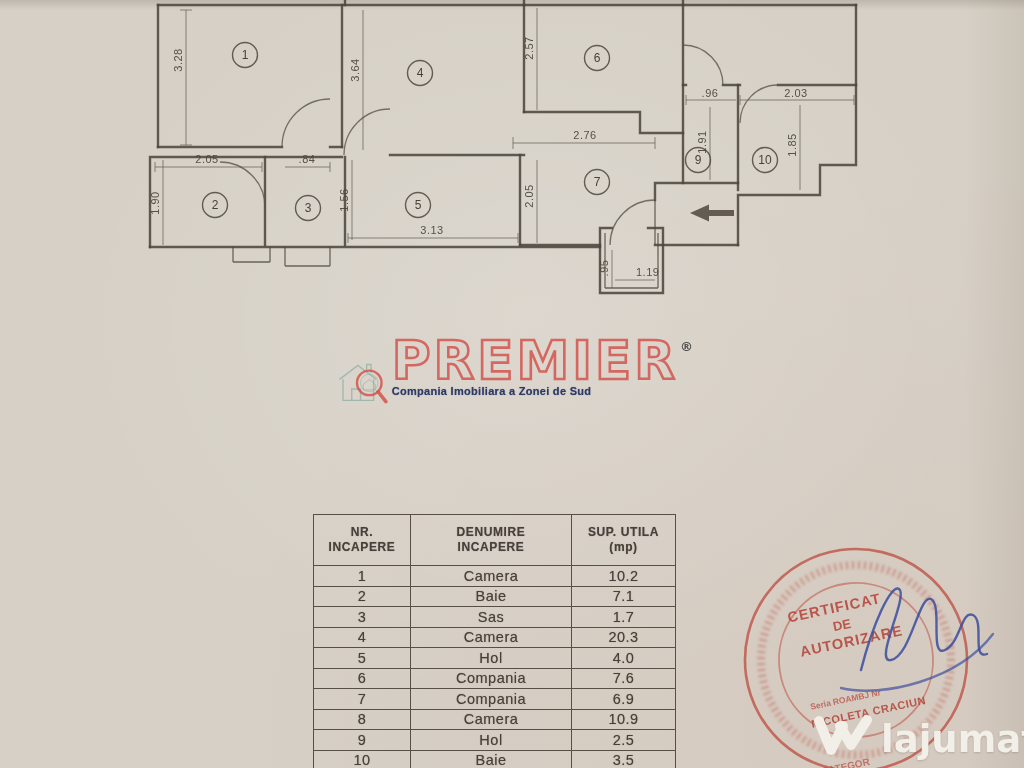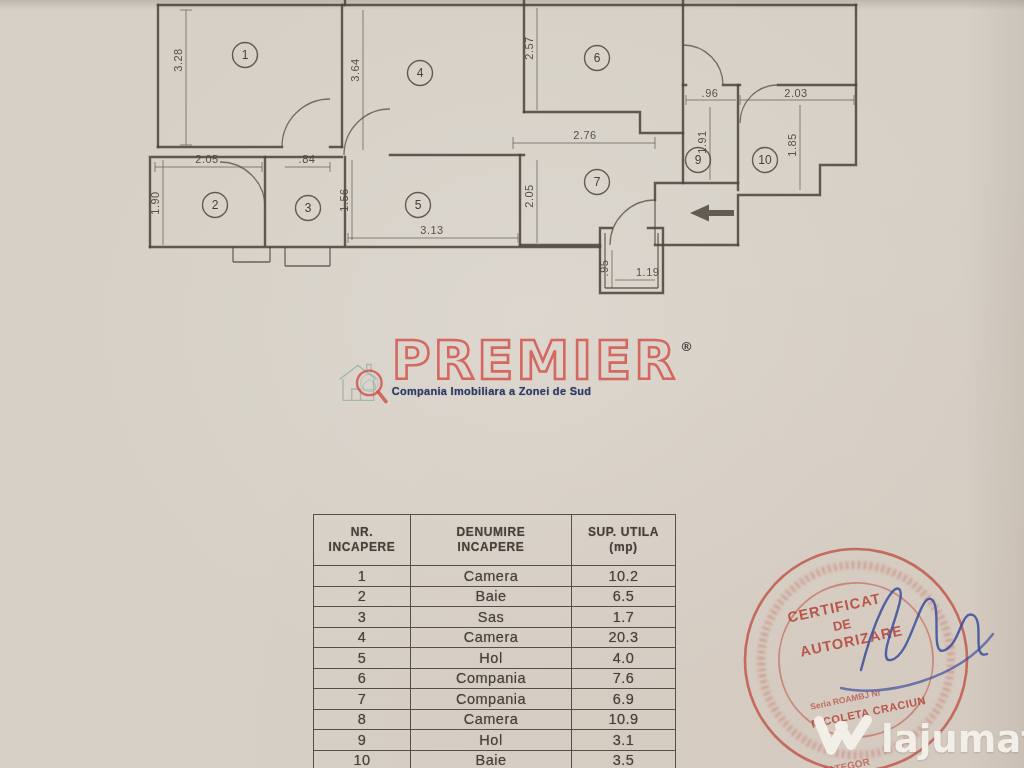--- a/index.html
+++ b/index.html
@@ -205,21 +205,21 @@
       </thead>
       <tbody>
         <tr>
             <td>1</td>
             <td>Camera</td>
             <td>10.2</td>
           </tr>
         <tr>
             <td>2</td>
             <td>Baie</td>
-            <td>6.5</td>
+            <td>7.1</td>
           </tr>
         <tr>
             <td>3</td>
             <td>Sas</td>
             <td>1.7</td>
           </tr>
         <tr>
             <td>4</td>
             <td>Camera</td>
             <td>20.3</td>
@@ -240,21 +240,21 @@
             <td>6.9</td>
           </tr>
         <tr>
             <td>8</td>
             <td>Camera</td>
             <td>10.9</td>
           </tr>
         <tr>
             <td>9</td>
             <td>Hol</td>
-            <td>3.1</td>
+            <td>2.5</td>
           </tr>
         <tr>
             <td>10</td>
             <td>Baie</td>
             <td>3.5</td>
           </tr>
       </tbody>
     </table>
   </div>
 

